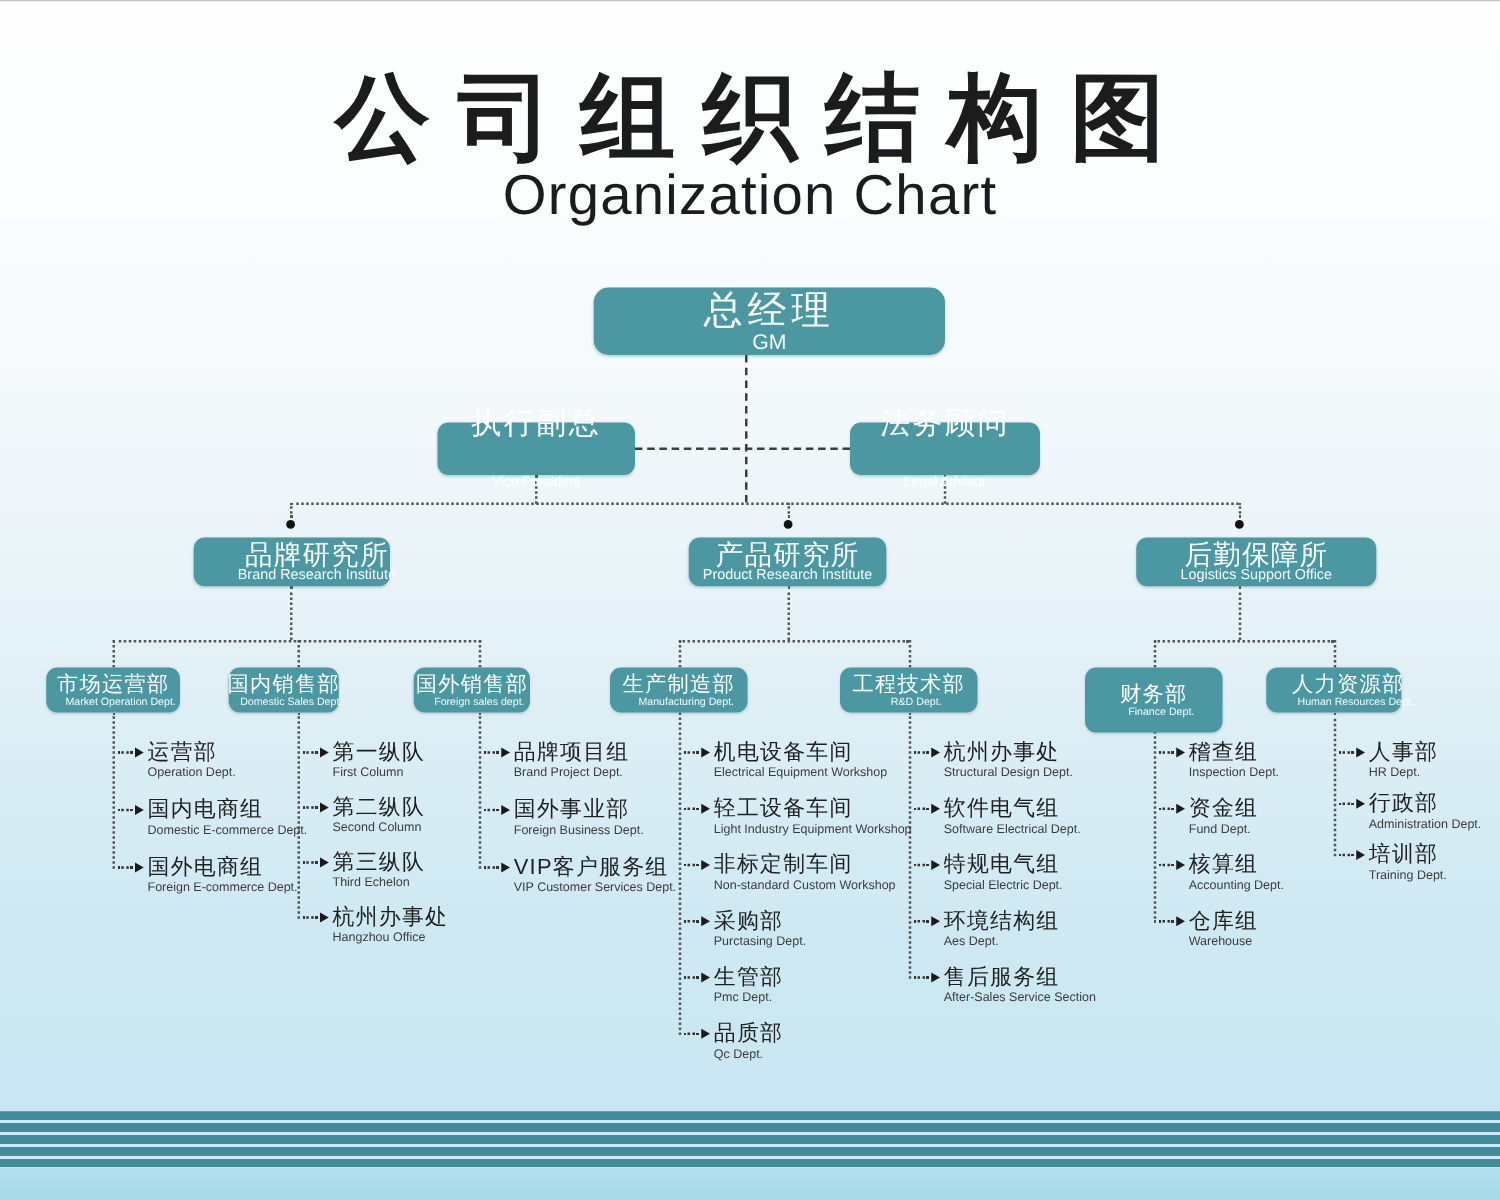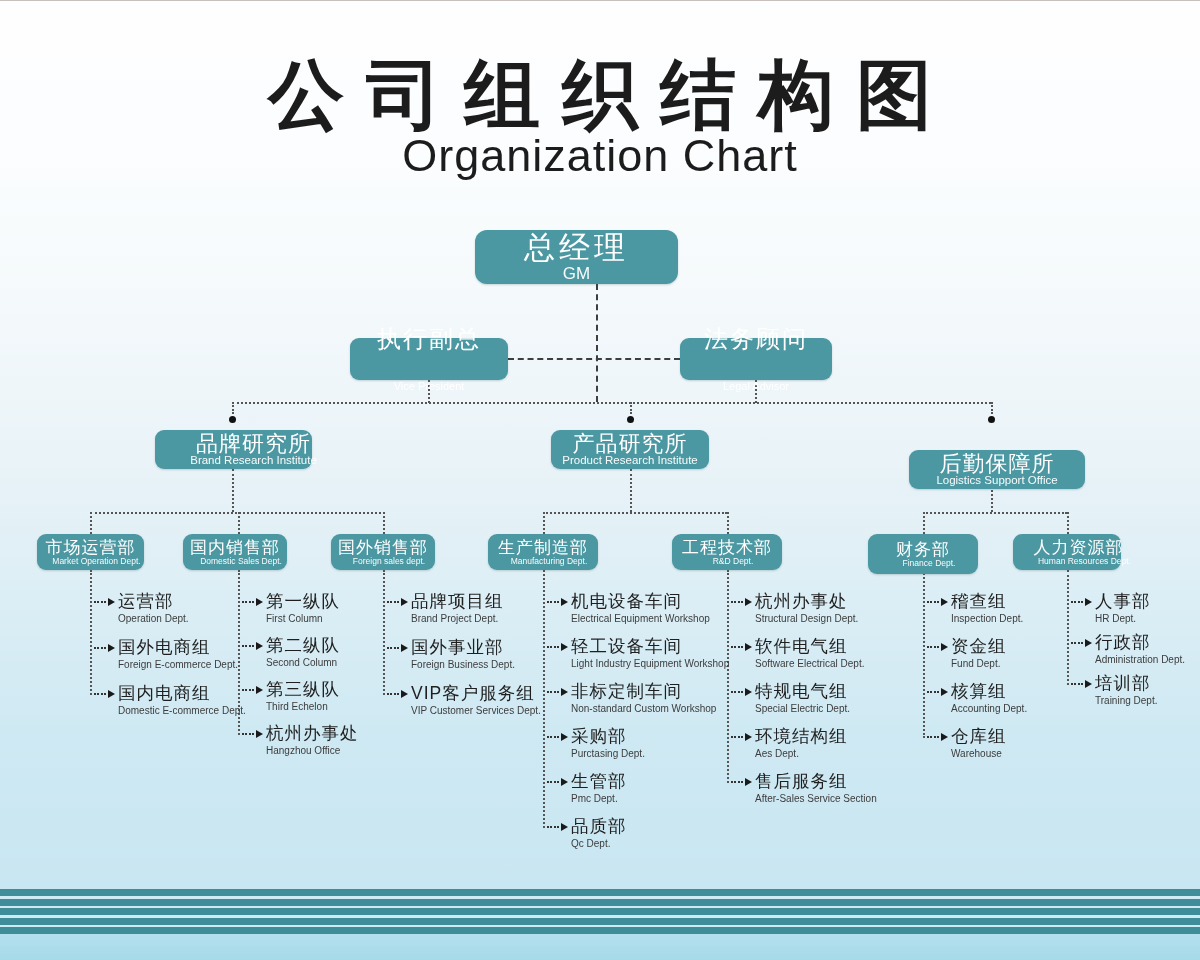--- a/index.html
+++ b/index.html
@@ -20,38 +20,38 @@
     font-size:45px; font-weight:normal; color:#1c1c1c; letter-spacing:1px; line-height:1;
   }
   
   .box {
     position:absolute; background:#4b98a2; border-radius:9px; color:#fff;
     display:flex; flex-direction:column; align-items:center; justify-content:center;
     box-shadow:0 1px 2px rgba(60,100,110,.25);
   }
   .box .zh { line-height:1.05; white-space:nowrap; }
   .box .en { line-height:1; white-space:nowrap; opacity:.96; }
-  #box-gm        { left:475px; top:229px; width:203px; height:54px; border-radius:12px; }
+  #box-gm        { left:475px; top:229px; width:281px; height:54px; border-radius:12px; }
   #box-gm .zh    { font-size:31px; letter-spacing:4px; }
   #box-gm .en    { font-size:17px; margin-top:1px; }
   #box-vp        { left:350px; top:337px; width:158px; height:42px; }
   #box-legal     { left:680px; top:337px; width:152px; height:42px; }
   .lvl2 .zh      { font-size:24px; letter-spacing:2px; }
   .lvl2 .en      { font-size:11px;margin-top:29px; }
   #box-brand     { left:155px; top:429px; width:157px; height:39px;padding-left:40px; }
   #box-product   { left:551px; top:429px; width:158px; height:39px; }
-  #box-logistics { left:909px; top:429px; width:176px; height:39px;margin-top:20px; }
+  #box-logistics { left:909px; top:429px; width:192px; height:39px; }
   .lvl3 .zh      { font-size:22px; letter-spacing:1px; }
   .lvl3 .en      { font-size:11.5px; }
   #box-market    { left:37px;  top:533px; width:107px; height:36px; }
-  #box-dsales    { left:183px; top:533px; width:104px; height:36px; }
-  #box-fsales    { left:331px; top:533px; width:104px; height:36px; }
+  #box-dsales    { left:183px; top:533px; width:88px; height:36px; }
+  #box-fsales    { left:331px; top:533px; width:93px; height:36px; }
   #box-mfg       { left:488px; top:533px; width:110px; height:36px; }
   #box-rnd       { left:672px; top:533px; width:110px; height:36px; }
-  #box-finance   { left:868px; top:533px; width:110px; height:40px; }
+  #box-finance   { left:868px; top:533px; width:110px; height:52px; }
   #box-hr        { left:1013px;top:533px; width:108px; height:36px;padding-left:23px; }
   .lvl4 .zh      { font-size:17px; letter-spacing:1px; }
   .lvl4 .en      { font-size:8.5px;margin-left:12px; }
   
   .vdot  { position:absolute; width:0; border-left:2px dotted #555; }
   .hdot  { position:absolute; height:0; border-top:2px dotted #555; }
   .vdash { position:absolute; width:0; border-left:2px dashed #3e3e3e; }
   .hdash { position:absolute; height:0; border-top:2px dashed #3e3e3e; }
   .jdot  { position:absolute; width:7px; height:7px; background:#111; border-radius:50%; }
   
@@ -168,27 +168,27 @@
     <div class="en">Human Resources Dept.</div>
   </div>
 
   <div class="leaf-list h46" id="list-market" style="left:118px;top:590px;">
     <div class="leaf-item">
       <div class="zh">运营部</div>
       <div class="en">Operation Dept.</div>
     </div>
 
     <div class="leaf-item">
+      <div class="zh">国内电商组</div>
+      <div class="en">Domestic E-commerce Dept.</div>
+    </div>
+
+    <div class="leaf-item">
       <div class="zh">国外电商组</div>
       <div class="en">Foreign E-commerce Dept.</div>
-    </div>
-
-    <div class="leaf-item">
-      <div class="zh">国内电商组</div>
-      <div class="en">Domestic E-commerce Dept.</div>
     </div>
   </div>
   <div class="leaf-list h44" id="list-dsales" style="left:266px;top:590px;">
     <div class="leaf-item">
       <div class="zh">第一纵队</div>
       <div class="en">First Column</div>
     </div>
 
     <div class="leaf-item">
       <div class="zh">第二纵队</div>

